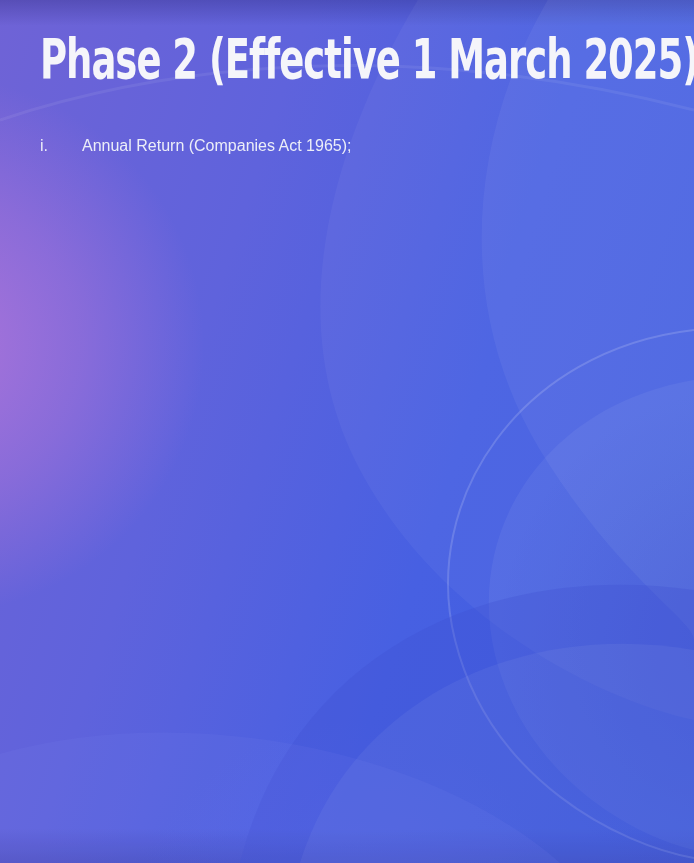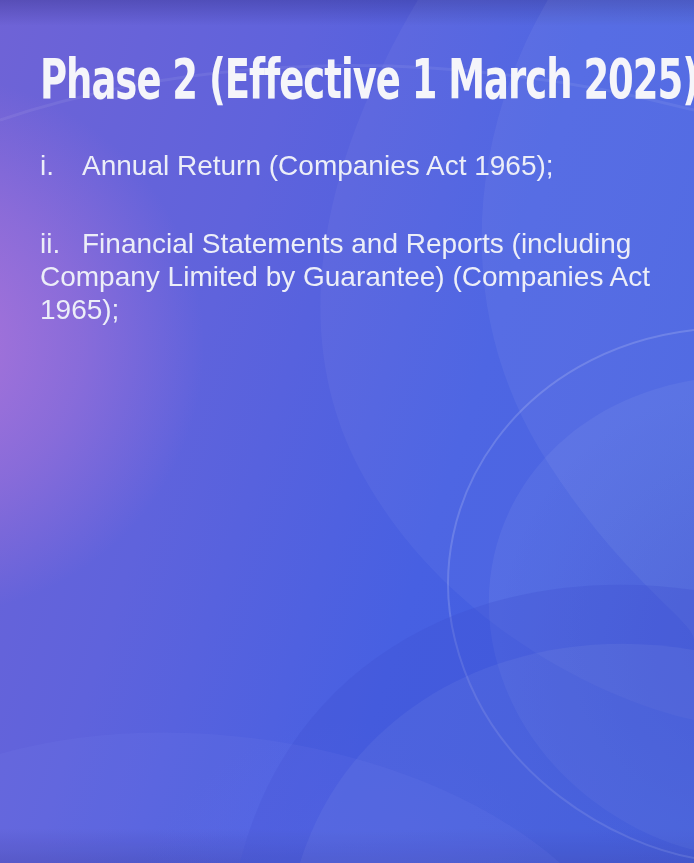--- a/index.html
+++ b/index.html
@@ -24,37 +24,36 @@
     position: absolute;
     inset: 0;
     pointer-events: none;
   }
   .content {
     position: absolute;
     inset: 0;
     padding: 22px 40px 0 40px;
     box-sizing: border-box;
     color: #eceef8;
-    margin-top: 20px;
   }
   .title {
     margin: 8px 0 40px 0;
     font-family: "DejaVu Sans", sans-serif;
     font-weight: bold;
     font-size: 56px;
     line-height: 1.05;
     color: #f5f5fa;
     white-space: nowrap;
     letter-spacing: -1.5px;
     transform: scaleX(0.66);
     transform-origin: left center;
   }
   .item {
     margin: 0 0 45px 0;
-    font-size: 28px;
+    font-size: 16px;
     line-height: 33px;
     font-weight: 400;
     color: #eceef8;
     max-width: 618px;
   }
   .item .num {
     display: inline-block;
     width: 42px;
   }
 </style>
@@ -75,22 +74,19 @@
   </svg>
 
   <div class="content">
 
     <h1 class="title">Phase 2 (Effective 1 March 2025)</h1>
 
     <p class="item">
       <span class="num">i.</span><span>Annual Return (Companies Act 1965);</span>
     </p>
 
-    <p class="item">
-      <span class="num">ii.</span><span>Financial Statements and Reports (including Company Limited by Guarantee) (Companies Act 1965);</span>
-    </p>
 
 
 
 
 
   </div>
 </div>
 
 </body></html>

